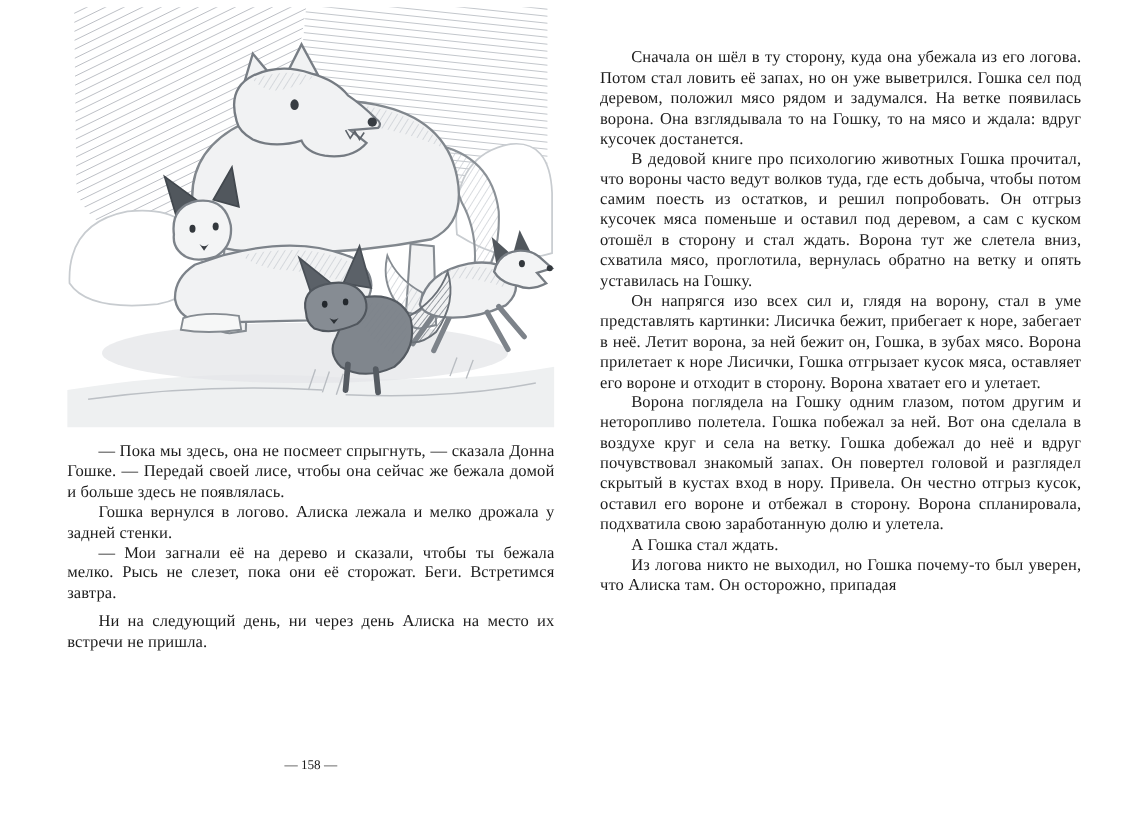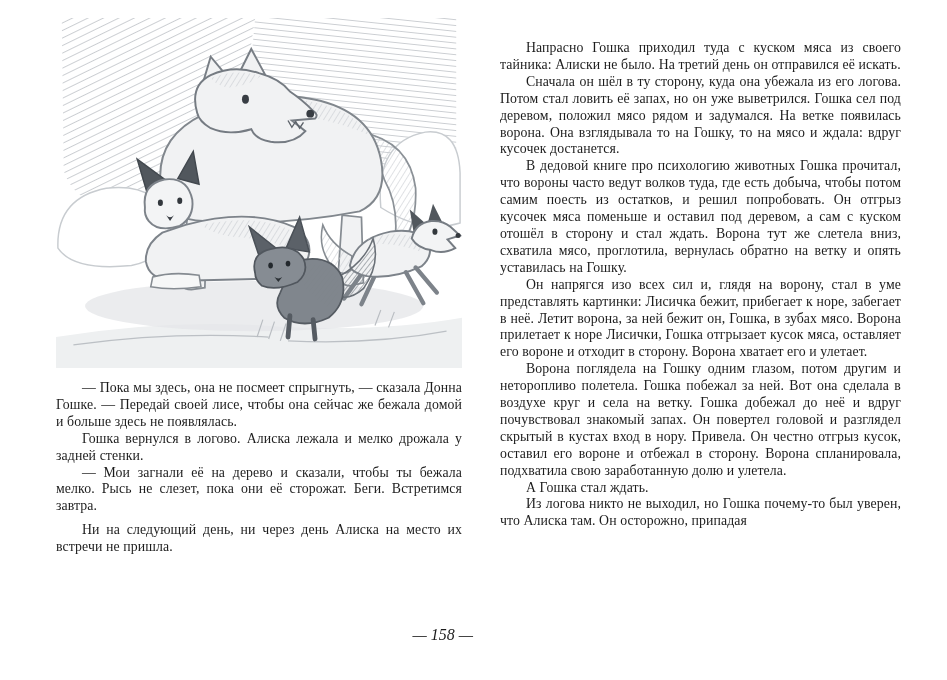--- a/index.html
+++ b/index.html
@@ -7,21 +7,21 @@
     position: relative;
     width: 947px;
     height: 680px;
     background: #ffffff;
     font-family: "Liberation Serif", serif;
     color: #1c1c1c;
     display: flex;
     overflow: hidden;
   }
   .page { box-sizing: border-box; position: relative; height: 680px; }
-  .page-left  { width: 473px; padding: 12px 11px 0 56px; }
+  .page-left  { width: 473px; padding: 0 11px 0 56px; }
   .page-right { width: 474px; padding: 40px 46px 0 27px; }
 
   .illustration {
     width: 406px;
     height: 362px;
     margin-bottom: 6px;
   }
   .illustration svg { display: block; width: 100%; height: 100%; }
 
   .text-block p {
@@ -32,24 +32,23 @@
     line-height: 16.9px;
     letter-spacing: 0.1px;
   }
   .text-block p.gap-above { margin-top: 7px; }
 
   .page-number {
     position: absolute;
     bottom: 36px;
     left: 0;
     right: 0;
-    text-align: right;
-    font-size: 16px;
+    text-align: center;
+    font-size: 11px;
     color: #1c1c1c;
-    font-style: italic;
   }
   .page-left  .page-number { padding-left: 45px; padding-right: 0; }
   .page-right .page-number { padding-left: 0; padding-right: 19px; }
 </style>
 </head>
 <body>
 
 <div class="spread">
 
   <div class="page page-left">
@@ -138,21 +137,20 @@
       <p>Гошка вернулся в логово. Алиска лежала и мелко дрожала у задней стенки.</p>
       <p>— Мои загнали её на дерево и сказали, чтобы ты бежала мелко. Рысь не слезет, пока они её сторожат. Беги. Встретимся завтра.</p>
       <p class="gap-above">Ни на следующий день, ни через день Алиска на место их встречи не пришла.</p>
     </div>
 
     <div class="page-number">— 158 —</div>
   </div>
 
   <div class="page page-right">
     <div class="text-block">
-      <p>Напрасно Гошка приходил туда с куском мяса из своего тайника: Алиски не было. На третий день он отправился её искать.</p>
       <p>Сначала он шёл в ту сторону, куда она убежала из его логова. Потом стал ловить её запах, но он уже выветрился. Гошка сел под деревом, положил мясо рядом и задумался. На ветке появилась ворона. Она взглядывала то на Гошку, то на мясо и ждала: вдруг кусочек достанется.</p>
       <p>В дедовой книге про психологию животных Гошка прочитал, что вороны часто ведут волков туда, где есть добыча, чтобы потом самим поесть из остатков, и решил попробовать. Он отгрыз кусочек мяса поменьше и оставил под деревом, а сам с куском отошёл в сторону и стал ждать. Ворона тут же слетела вниз, схватила мясо, проглотила, вернулась обратно на ветку и опять уставилась на Гошку.</p>
       <p>Он напрягся изо всех сил и, глядя на ворону, стал в уме представлять картинки: Лисичка бежит, прибегает к норе, забегает в неё. Летит ворона, за ней бежит он, Гошка, в зубах мясо. Ворона прилетает к норе Лисички, Гошка отгрызает кусок мяса, оставляет его вороне и отходит в сторону. Ворона хватает его и улетает.</p>
       <p>Ворона поглядела на Гошку одним глазом, потом другим и неторопливо полетела. Гошка побежал за ней. Вот она сделала в воздухе круг и села на ветку. Гошка добежал до неё и вдруг почувствовал знакомый запах. Он повертел головой и разглядел скрытый в кустах вход в нору. Привела. Он честно отгрыз кусок, оставил его вороне и отбежал в сторону. Ворона спланировала, подхватила свою заработанную долю и улетела.</p>
       <p>А Гошка стал ждать.</p>
       <p>Из логова никто не выходил, но Гошка почему-то был уверен, что Алиска там. Он осторожно, припадая</p>
     </div>
 
   </div>
 

